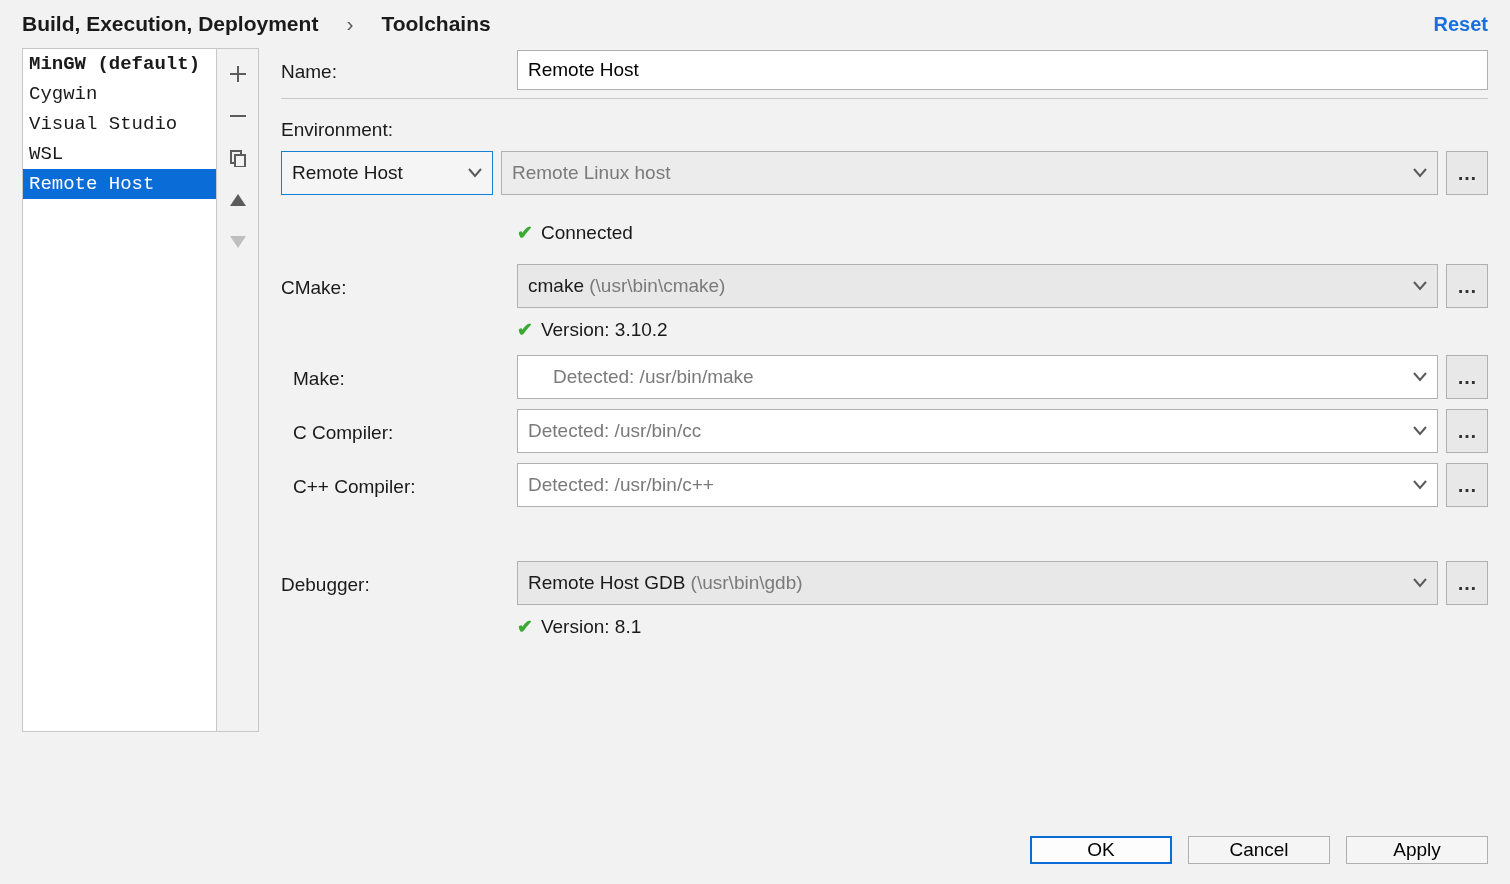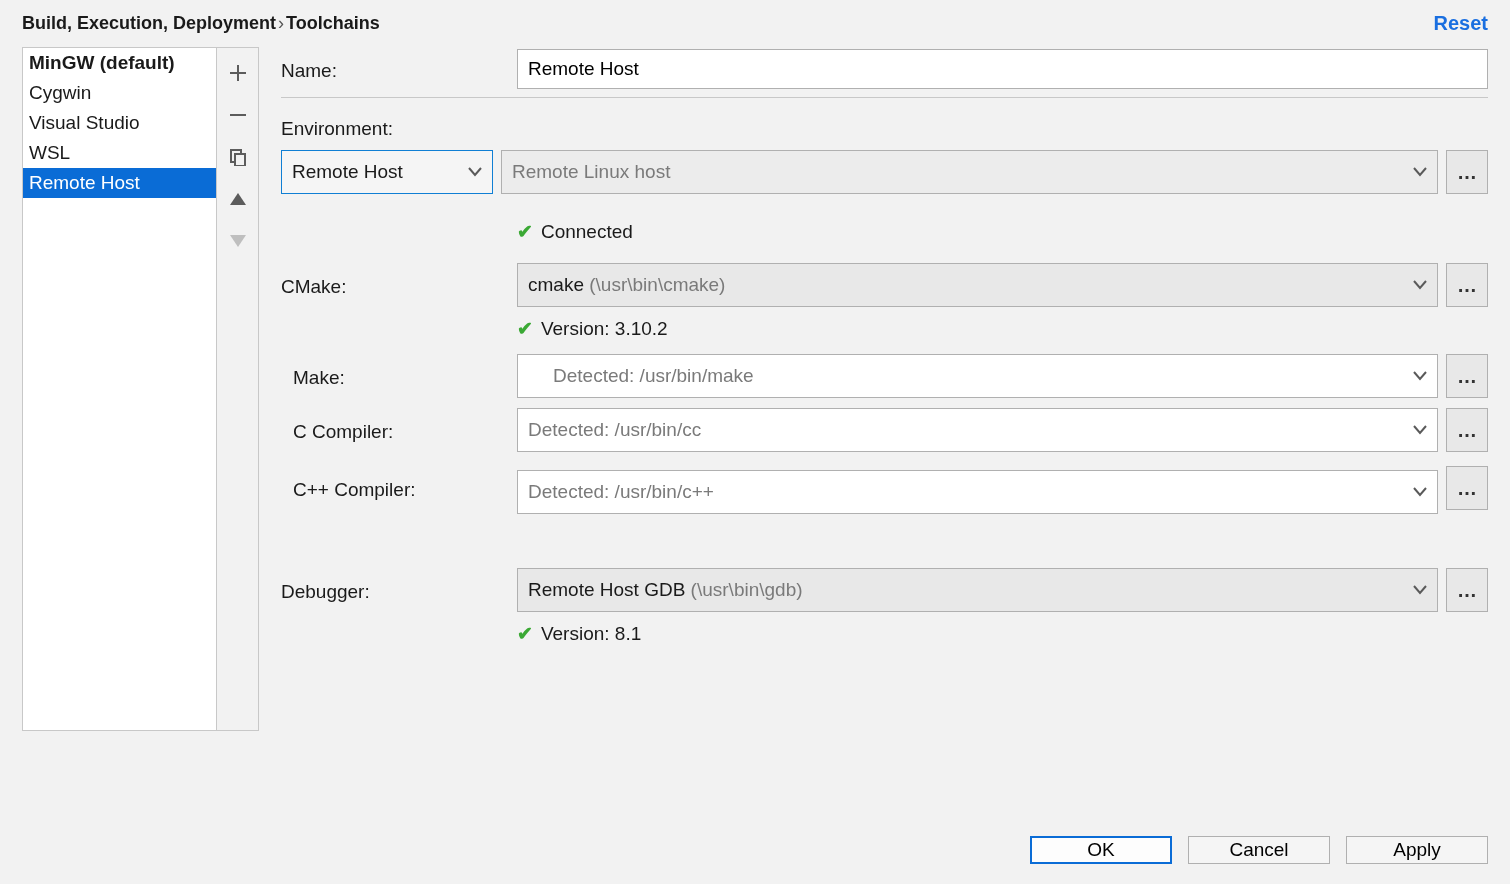--- a/index.html
+++ b/index.html
@@ -16,42 +16,43 @@
   }
   .header {
     display: flex;
     align-items: center;
     justify-content: space-between;
     padding: 12px 22px 8px 22px;
   }
   .breadcrumb {
     display: flex;
     align-items: center;
-    gap: 2px;
-    font-size: 18px;
+    gap: 28px;
+    font-size: 21px;
     font-weight: 700;
   }
   .breadcrumb .sep { font-weight: 400; color: #555; }
   .reset-link { color: #1a6fe0; font-size: 20px; font-weight: 600; cursor: pointer; }
   .content {
     display: flex;
     padding: 4px 22px 0 22px;
     gap: 22px;
   }
   
   .left-panel {
     display: flex;
     width: 237px;
     height: 684px;
   }
   .tc-list {
     flex: 1;
     border: 1px solid #c8c8c8;
     background: #fff;
     overflow: hidden;
+    font-family: Liberation Mono, monospace;
   }
   .tc-item {
     padding: 4px 6px 4px 6px;
     font-size: 19px;
     cursor: pointer;
     white-space: nowrap;
   }
   .tc-item.default { font-weight: 700; }
   .tc-item.selected { background: #0a6cd6; color: #fff; }
   .tc-buttons {
@@ -312,21 +313,21 @@
         </div>
         <div class="browse-btn">
           <span>…</span>
         </div>
       </div>
     </div>
 
     <div class="form-row" style="margin-bottom:10px;">
       <div class="label-col indent">C++ Compiler:</div>
       <div class="field-col">
-        <div class="select-box white" style="flex:1;margin-top:8px;">
+        <div class="select-box white" style="flex:1;">
           <span class="placeholder-text">Detected: /usr/bin/c++</span>
           <span class="arrow">
             <svg width="14" height="10" viewBox="0 0 14 10">
                 <path d="M1 1 L7 8 L13 1" fill="none" stroke="currentColor" stroke-width="2"></path>
               </svg>
           </span>
         </div>
         <div class="browse-btn">
           <span>…</span>
         </div>

